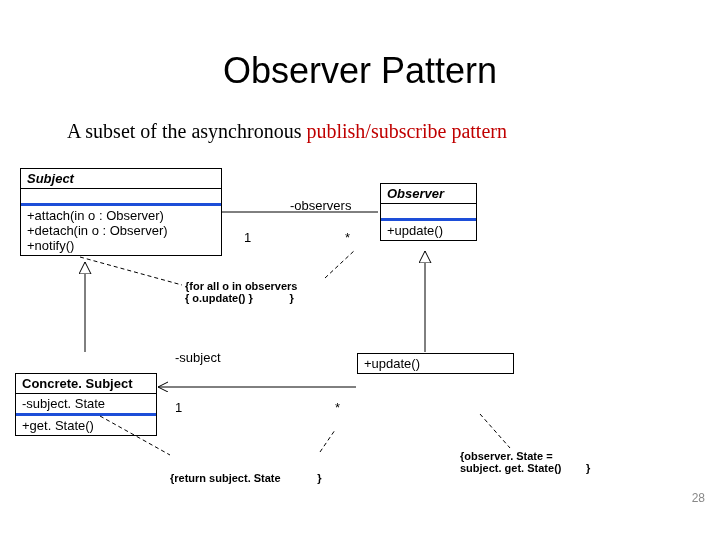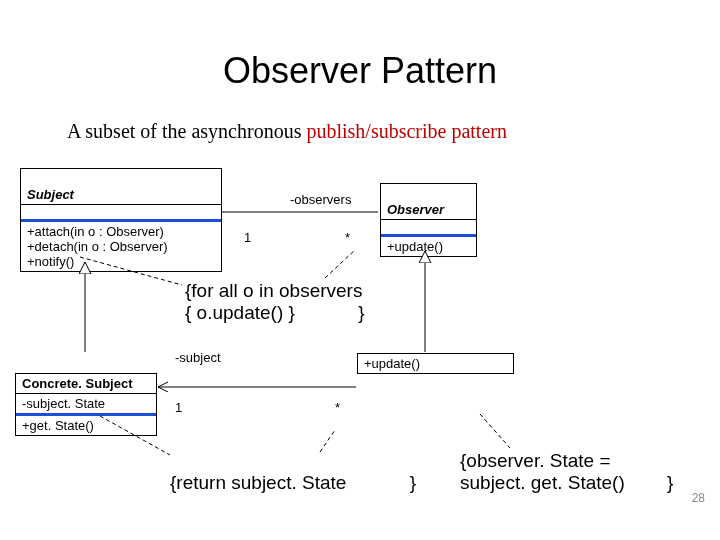--- a/index.html
+++ b/index.html
@@ -45,37 +45,38 @@
     border: 1px solid #000;
     background: #fff;
     font-size: 13px;
   }
   .class .name {
     border-bottom: 1px solid #000;
     padding: 2px 6px;
     font-weight: bold;
     text-align: left;
   }
-  .class .name.italic { font-style: italic; margin-top: 16px; }
+  .class .name.italic { font-style: italic; }
   .class .attrs {
     border-bottom: 3px solid #1d4ed8;
     min-height: 10px;
     padding: 2px 6px;
   }
   .class .ops {
     padding: 2px 6px;
     min-height: 10px;
     white-space: pre;
   }
 
   
   .note {
     position: absolute;
-    font-size: 19px;
+    font-size: 11px;
     white-space: pre;
+    font-weight: bold;
   }
 
   
   .assoc-label {
     position: absolute;
     font-size: 13px;
   }
 
   svg.overlay {
     position: absolute;
@@ -112,21 +113,21 @@
 <div class="class" style="left:15px; top:353px; width:140px;margin-top:20px;">
   <div class="name">Concrete. Subject</div>
   <div class="attrs">-subject. State</div>
   <div class="ops">+get. State()</div>
 </div>
 
 <div class="class" style="left:357px; top:353px; width:155px;">
   <div class="ops">+update()</div>
 </div>
 
-<div class="assoc-label" style="left:290px; top:192px;">-observers</div>
+<div class="assoc-label" style="left:290px; top:198px;">-observers</div>
 <div class="assoc-label" style="left:244px; top:230px;">1</div>
 <div class="assoc-label" style="left:345px; top:230px;">*</div>
 
 <div class="assoc-label" style="left:175px; top:350px;">-subject</div>
 <div class="assoc-label" style="left:175px; top:400px;">1</div>
 <div class="assoc-label" style="left:335px; top:400px;">*</div>
 
 <div class="note" style="left:185px; top:280px;">{for all o in observers
 { o.update() }            }</div>
 <div class="note" style="left:170px; top:472px;">{return subject. State            }</div>

